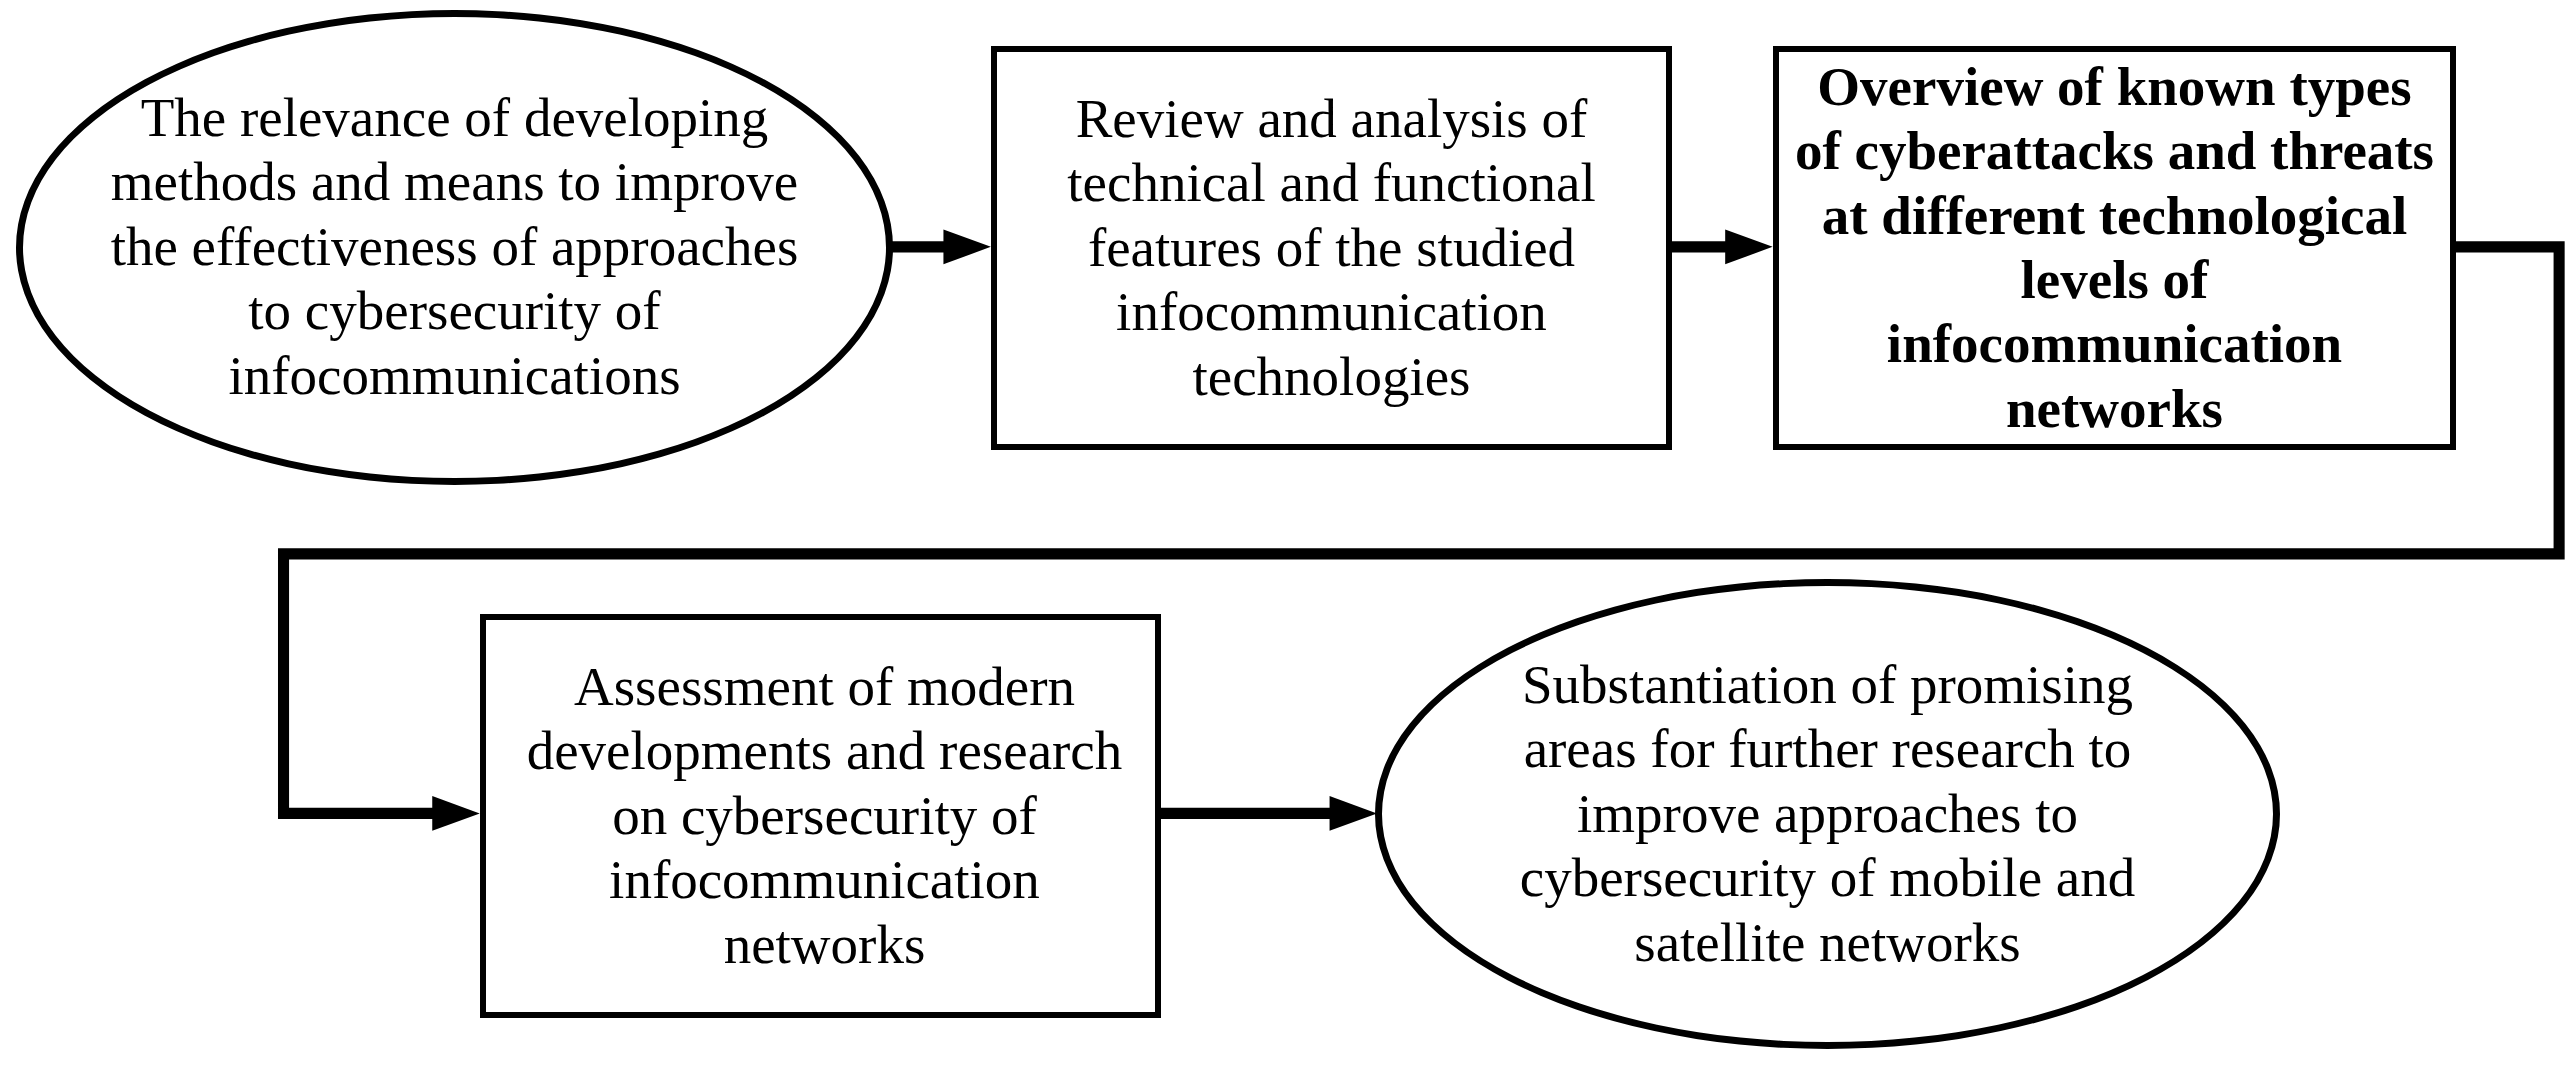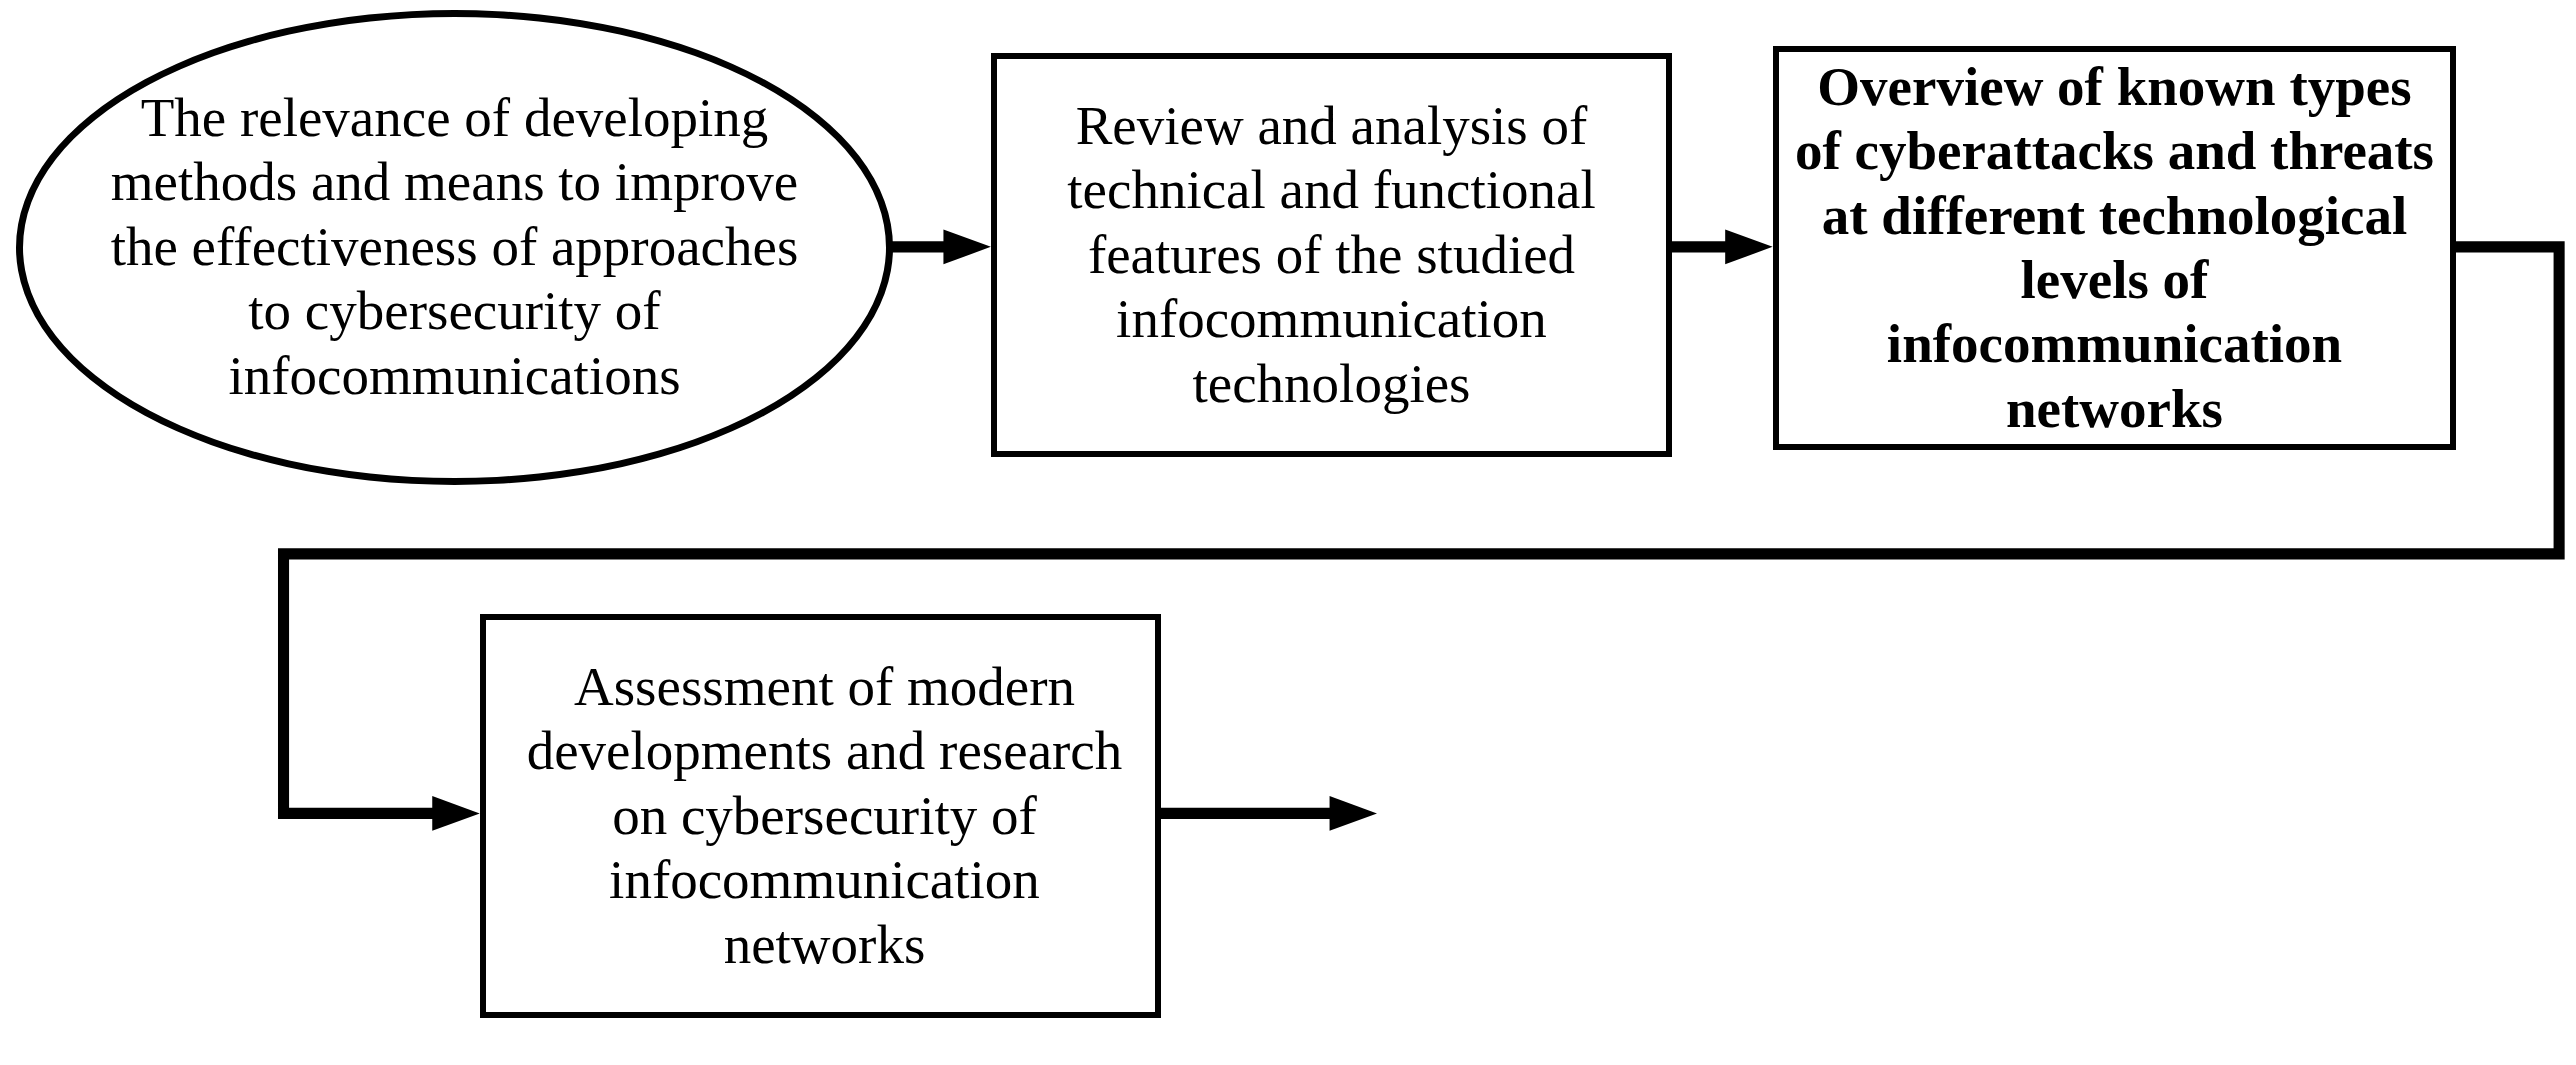--- a/index.html
+++ b/index.html
@@ -77,21 +77,21 @@
   </svg>
 
   <div class="node ellipse" style="left:16px; top:9.5px; width:877px; height:475px;">
     <div class="node-text">The relevance of developing
 methods and means to improve
 the effectiveness of approaches
 to cybersecurity of
 infocommunications</div>
   </div>
 
-  <div class="node rect" style="left:991px; top:53px; width:681px; height:404px;">
+  <div class="node rect" style="left:991px; top:46px; width:681px; height:404px;">
     <div class="node-text">Review and analysis of
 technical and functional
 features of the studied
 infocommunication
 technologies</div>
   </div>
 
   <div class="node rect" style="left:1773px; top:46px; width:683px; height:404px;font-weight:bold;">
     <div class="node-text">Overview of known types
 of cyberattacks and threats
@@ -102,15 +102,22 @@
   </div>
 
   <div class="node rect" style="left:480px; top:614px; width:681px; height:404px;padding-left:8px;">
     <div class="node-text">Assessment of modern
 developments and research
 on cybersecurity of
 infocommunication
 networks</div>
   </div>
 
+  <div class="node ellipse" style="left:1375px; top:579px; width:905px; height:470px;">
+    <div class="node-text">Substantiation of promising
+areas for further research to
+improve approaches to
+cybersecurity of mobile and
+satellite networks</div>
+  </div>
 
 </div>
 
 
 </body></html>

